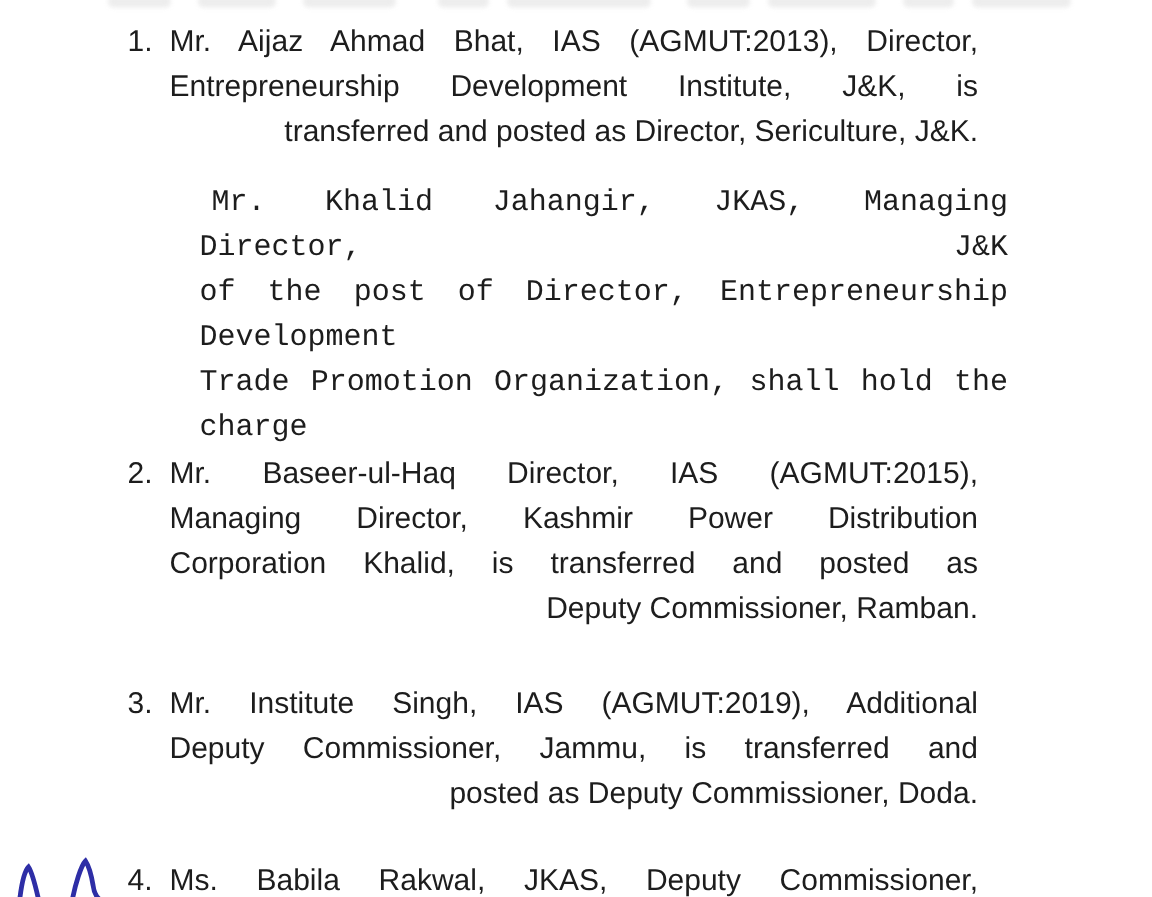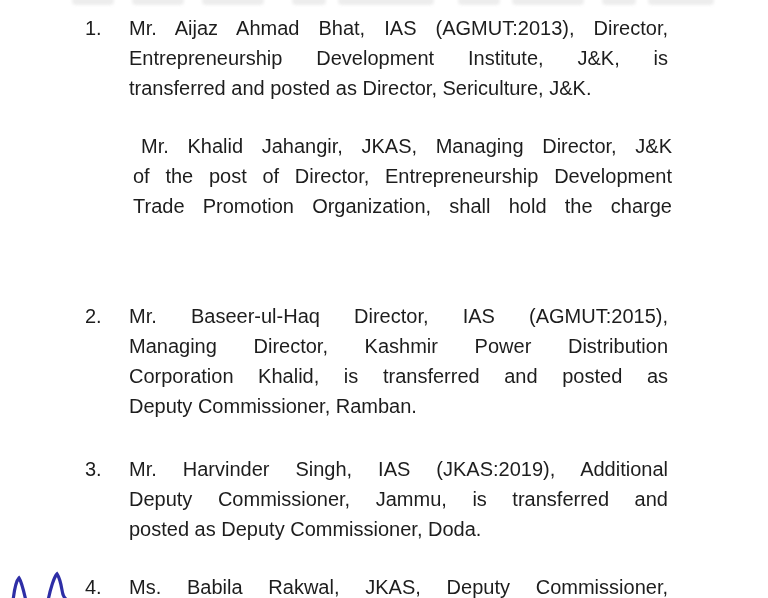--- a/index.html
+++ b/index.html
@@ -23,34 +23,34 @@
     position: absolute;
     left: 85px;
     width: 587px;
   }
   .num {
     position: absolute;
     left: 0;
     top: 0;
   }
   .para {
-    margin-left: 44px; 
+    margin-left: 28px; 
     width: 539px;      
   }
   .para-solo {
     position: absolute;
     left: 133px;
     width: 539px;
   }
   .jl {                 
     text-align: justify;
     text-align-last: justify;
   }
   .ll {                 
-    text-align: left;
+    text-align: right;
   }
   .indent {
     text-indent: 8px;
   }
   
   .smudge {
     position: absolute;
     top: -3px;
     height: 8px;
     background: #e7e7e7;
@@ -86,40 +86,40 @@
 
   <div class="item" style="top:13px;">
     <span class="num">1.</span>
     <div class="para">
       <div class="jl">Mr. Aijaz Ahmad Bhat, IAS (AGMUT:2013), Director,</div>
       <div class="jl">Entrepreneurship Development Institute, J&amp;K, is</div>
       <div class="ll">transferred and posted as Director, Sericulture, J&amp;K.</div>
     </div>
   </div>
 
-  <div class="para-solo" style="top:131px;">
+  <div class="para-solo" style="top:121px;font-family:Liberation Mono, monospace;">
     <div class="jl indent">Mr. Khalid Jahangir, JKAS, Managing Director, J&amp;K</div>
     <div class="jl">of the post of Director, Entrepreneurship Development</div>
     <div class="jl">Trade Promotion Organization, shall hold the charge</div>
   </div>
 
   <div class="item" style="top:301px;">
     <span class="num">2.</span>
     <div class="para">
       <div class="jl">Mr. Baseer-ul-Haq Director, IAS (AGMUT:2015),</div>
       <div class="jl">Managing Director, Kashmir Power Distribution</div>
       <div class="jl">Corporation Khalid, is transferred and posted as</div>
       <div class="ll">Deputy Commissioner, Ramban.</div>
     </div>
   </div>
 
   <div class="item" style="top:454px;">
     <span class="num">3.</span>
     <div class="para">
-      <div class="jl">Mr. Harvinder Singh, IAS (JKAS:2019), Additional</div>
+      <div class="jl">Mr. Institute Singh, IAS (AGMUT:2019), Additional</div>
       <div class="jl">Deputy Commissioner, Jammu, is transferred and</div>
       <div class="ll">posted as Deputy Commissioner, Doda.</div>
     </div>
   </div>
 
   <div class="item" style="top:572px;">
     <span class="num">4.</span>
     <div class="para">
       <div class="jl">Ms. Babila Rakwal, JKAS, Deputy Commissioner,</div>
     </div>

